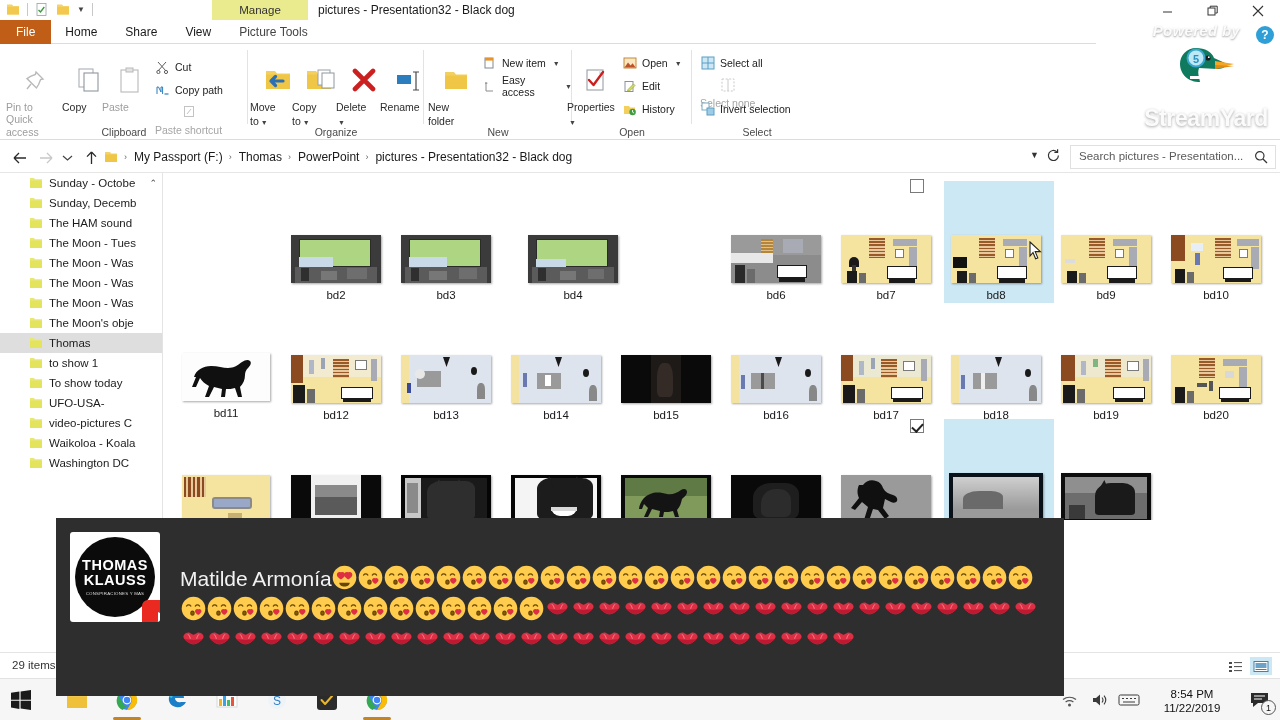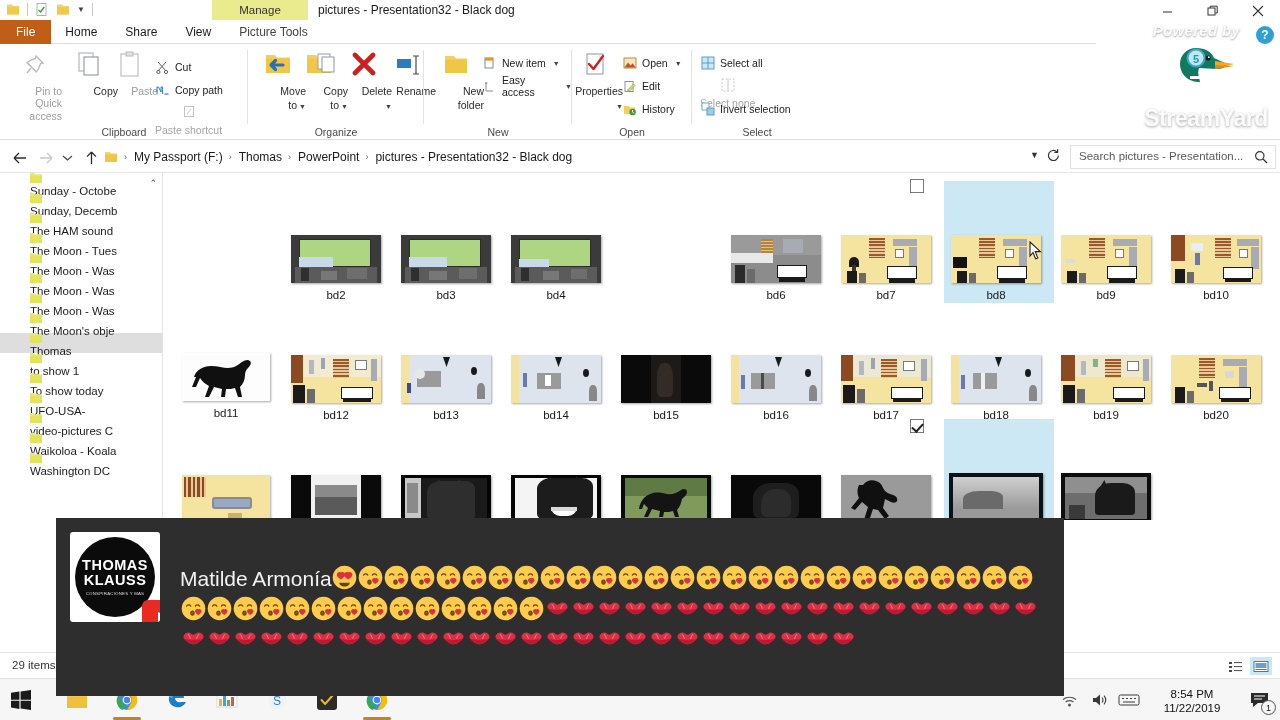--- a/index.html
+++ b/index.html
@@ -40,21 +40,21 @@
   .rtab.ptools { color: #444; text-align: center; }
 
   
   .ribbon { position: absolute; left: 0; top: 44px; width: 1280px; height: 96px;
             background: #fff; border-bottom: 1px solid #dcdcdc; }
   .rgroup { position: absolute; top: 0; height: 96px; }
   .rgroup-label { position: absolute; bottom: 2px; width: 100%; text-align: center;
                   font-size: 10.5px; color: #4a4a4a; }
   .rgroup-sep { position: absolute; top: 6px; width: 1px; height: 74px; background: #e3e3e3; }
 
-  .big-btn { position: absolute; top: 2px; width: 56px; text-align: right; }
+  .big-btn { position: absolute; top: 18px; width: 56px; text-align: left; }
   .big-btn .lbl { font-size: 10.5px; color: #2b2b2b; line-height: 11.5px; margin-top: 2px; }
   .big-btn .ico { height: 38px; display: flex; align-items: center; justify-content: center; }
   .big-btn.dim .lbl { color: #9d9d9d; }
 
   .sm-btn { position: absolute; display: flex; align-items: center; gap: 5px;
             font-size: 10.5px; color: #222; height: 18px; }
   .sm-btn.dim { color: #a5a5a5; flex-direction: column; }
   .sm-ico { width: 15px; height: 15px; display: flex; align-items: center;
             justify-content: center; flex: 0 0 15px; }
   .caret-dn { font-size: 7px; color: #444; margin-left: 2px; }
@@ -72,22 +72,22 @@
   .addr-caret { position: absolute; left: 1030px; top: 9px; font-size: 9px; color: #333; }
   .addr-refresh { position: absolute; left: 1046px; top: 7px; color: #333; }
   .search-box { position: absolute; left: 1070px; top: 4px; width: 206px; height: 24px;
                 border: 1px solid #e0e0e0; background: #fff; }
   .search-ph { position: absolute; left: 8px; top: 4px; font-size: 11.5px; color: #5a5a5a; }
   .search-ico { position: absolute; right: 7px; top: 4px; color: #333; }
 
   
   .sidebar { position: absolute; left: 0; top: 173px; width: 162px; height: 347px;
              background: #fff; overflow: hidden; }
-  .tree-item { height: 20px; display: flex; padding-left: 30px;
-               font-size: 11.5px; color: #1c1c1c; white-space: nowrap; flex-direction: column; }
+  .tree-item { height: 20px; display: flex; align-items: center; padding-left: 30px;
+               font-size: 11.5px; color: #1c1c1c; white-space: nowrap; }
   .tree-item.sel { background: #dedede; }
   .folder-ico { width: 12px; height: 10px; flex: 0 0 12px; margin-right: 7px; }
   .tree-scroll-up { position: absolute; right: 5px; top: 5px; font-size: 9px; color: #444; }
   .sidebar-divider { position: absolute; left: 162px; top: 173px; width: 1px;
                      height: 347px; background: #e4e4e4; }
 
   
   .filegrid { position: absolute; left: 163px; top: 173px; width: 1117px; height: 347px;
               background: #fff; overflow: hidden; }
   .tile { position: absolute; width: 108px; }
@@ -661,21 +661,21 @@
           <div class="t-el" style="left:8px;top:22px;width:38px;height:10px;background:#c8d9e8;"></div>
           <div class="t-el" style="left:4px;top:32px;width:82px;height:16px;background:#5b5b5b;"></div>
           <div class="t-el" style="left:10px;top:33px;width:8px;height:13px;background:#2f2f2f;"></div>
           <div class="t-el" style="left:28px;top:36px;width:18px;height:9px;background:#777;"></div>
           <div class="t-el" style="left:58px;top:33px;width:18px;height:11px;background:#6e6e6e;"></div>
         </div>
       </div>
       <div class="tile-label">bd3</div>
     </div>
 
-    <div class="tile" style="left:339px;top:42px;">
+    <div class="tile" style="left:356px;top:42px;">
       <div class="thumb-wrap">
         <div class="thumb" style="width:90px;height:48px;background:#3b3b3b;">
           <div class="t-el" style="left:8px;top:4px;width:72px;height:28px;background:#aed581;border:1px solid #2b2b2b;"></div>
           <div class="t-el" style="left:8px;top:24px;width:30px;height:8px;background:#c8d9e8;"></div>
           <div class="t-el" style="left:4px;top:32px;width:82px;height:16px;background:#5b5b5b;"></div>
           <div class="t-el" style="left:10px;top:33px;width:8px;height:13px;background:#2f2f2f;"></div>
           <div class="t-el" style="left:32px;top:36px;width:16px;height:9px;background:#777;"></div>
           <div class="t-el" style="left:60px;top:34px;width:16px;height:10px;background:#6e6e6e;"></div>
         </div>
       </div>

